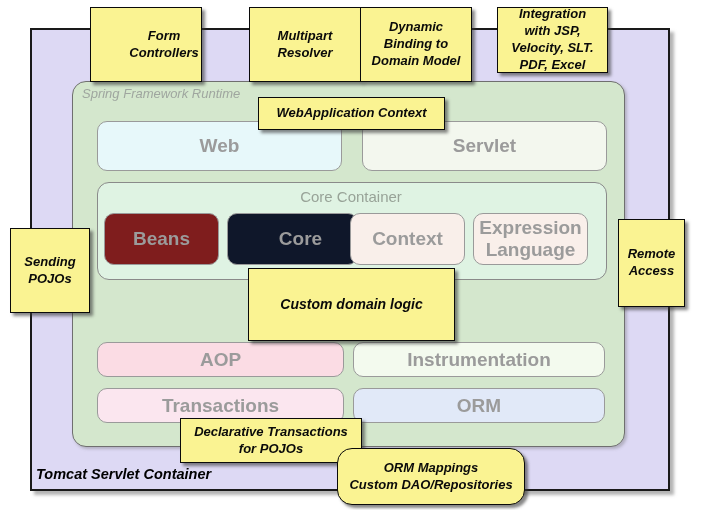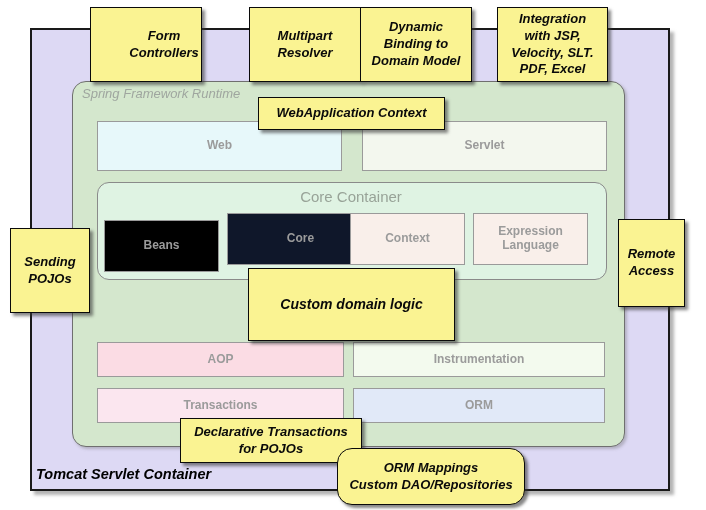--- a/index.html
+++ b/index.html
@@ -24,54 +24,54 @@
     background:#D4E7CD;border:1px solid #6f6f6f;border-radius:14px;
     box-shadow:2px 2px 3px rgba(100,100,100,.35);
     z-index:2;
   }
   .runtime-label{
     position:absolute;left:82px;top:86px;z-index:3;
     font-size:13px;font-style:italic;color:#9FA69F;text-align:center;
   }
   
   .box{
-    position:absolute;z-index:3;border:1px solid #9a9a9a;border-radius:0;
+    position:absolute;z-index:3;border:1px solid #9a9a9a;border-radius:10px;
     display:flex;align-items:center;justify-content:center;text-align:center;
-    font-size:12px;font-weight:bold;color:#9b9b9b;white-space:pre-line;line-height:1.15;
+    font-size:19px;font-weight:bold;color:#9b9b9b;white-space:pre-line;line-height:1.15;
   }
   .box-web{left:97px;top:121px;width:243px;height:48px;background:#E7F8FA;}
   .box-servlet{left:362px;top:121px;width:243px;height:48px;background:#F3F7EE;}
   .core{
     position:absolute;left:97px;top:182px;width:508px;height:96px;z-index:3;
     background:#DFF3E3;border:1px solid #8a8a8a;border-radius:12px;
   }
   .core-title{
     position:absolute;left:97px;top:188px;width:508px;z-index:4;
     text-align:center;font-size:15px;color:#98A398;
   }
-  .box-beans{left:104px;top:213px;width:113px;height:50px;background:#000000;z-index:4;margin-top:7px;}
+  .box-beans{left:104px;top:213px;width:113px;height:50px;background:#7f1d1d;z-index:4;}
   .box-core{left:227px;top:213px;width:113px;height:50px;background:#0f172a;z-index:4;padding-left:16px;}
   .box-context{left:350px;top:213px;width:113px;height:50px;background:#F9EFEA;z-index:4;}
   .box-el{left:473px;top:213px;width:113px;height:50px;background:#F9EFEA;z-index:4;}
   .box-aop{left:97px;top:342px;width:245px;height:33px;background:#FBDCE4;}
   .box-instrumentation{left:353px;top:342px;width:250px;height:33px;background:#F3FAEE;}
   .box-transactions{left:97px;top:388px;width:245px;height:33px;background:#FBE6EF;}
   .box-orm{left:353px;top:388px;width:250px;height:33px;background:#E1E9F8;}
   
   .note{
     position:absolute;z-index:10;background:#FAF392;border:1.5px solid #0a0a0a;
     box-shadow:3px 3px 3px rgba(55,55,55,.6);
     display:flex;align-items:center;justify-content:center;text-align:center;
     font-size:13px;font-weight:bold;font-style:italic;color:#0a0a0a;
     white-space:pre-line;line-height:1.3;padding:2px;box-sizing:border-box;
   }
   .note-form{left:90px;top:7px;width:112px;height:75px;padding-left:38px;}
   .note-multipart{left:225px;top:7px;width:112px;height:75px;margin-left:24px;}
   .note-dynamic{left:360px;top:7px;width:112px;height:75px;}
-  .note-integration{left:497px;top:7px;width:111px;height:75px;}
+  .note-integration{left:497px;top:7px;width:111px;height:66px;}
   .note-webapp{left:258px;top:97px;width:187px;height:33px;}
   .note-email{left:10px;top:228px;width:80px;height:85px;}
   .note-remote{left:618px;top:219px;width:67px;height:88px;}
   .note-custom{left:248px;top:268px;width:207px;height:73px;font-size:14px;font-style:italic;}
   .note-declarative{left:180px;top:418px;width:182px;height:45px;}
   .note-ormmap{left:337px;top:448px;width:188px;height:57px;border-radius:15px;}
 </style>
 </head>
 <body>
 

